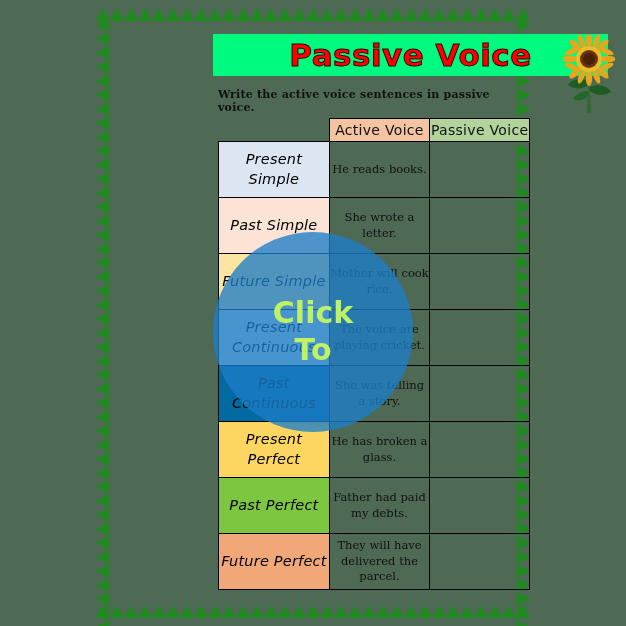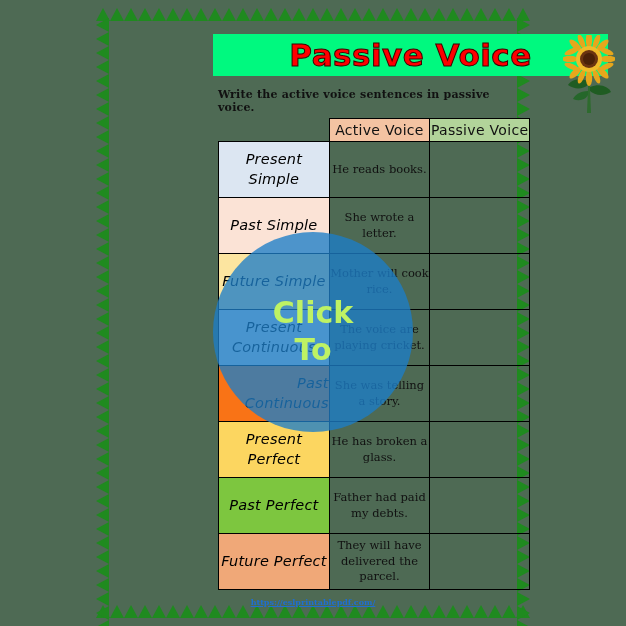--- a/index.html
+++ b/index.html
@@ -353,21 +353,21 @@
             <td class="tense" style="background: rgb(252, 229, 160);">Future Simple</td>
             <td class="sent">Mother will cook rice.</td>
             <td class="sent blank-cell"></td>
           </tr>
           <tr>
             <td class="tense" style="background: #e5e5e5;">Present Continuous</td>
             <td class="sent">The voice are playing cricket.</td>
             <td class="sent blank-cell"></td>
           </tr>
           <tr>
-            <td class="tense" style="background: #f97316; text-align: right;">Past Continuous</td>
+            <td class="tense" style="background: #0369a1;">Past Continuous</td>
             <td class="sent">She was telling a story.</td>
             <td class="sent blank-cell"></td>
           </tr>
           <tr>
             <td class="tense" style="background: rgb(252, 214, 96);">Present Perfect</td>
             <td class="sent">He has broken a glass.</td>
             <td class="sent blank-cell"></td>
           </tr>
           <tr>
             <td class="tense" style="background: rgb(125, 198, 63);">Past Perfect</td>
@@ -375,21 +375,20 @@
             <td class="sent blank-cell"></td>
           </tr>
           <tr>
             <td class="tense" style="background: rgb(240, 168, 120);">Future Perfect</td>
             <td class="sent">They will have delivered the parcel.</td>
             <td class="sent blank-cell"></td>
           </tr>
         </tbody>
     </table>
 
-    <div id="footer-url">https://eslprintablepdf.com/</div>
 
   </div>
 
   <div id="cta">
     <span>Click</span>
     <span>To</span>
   </div>
 
 </div>
 

